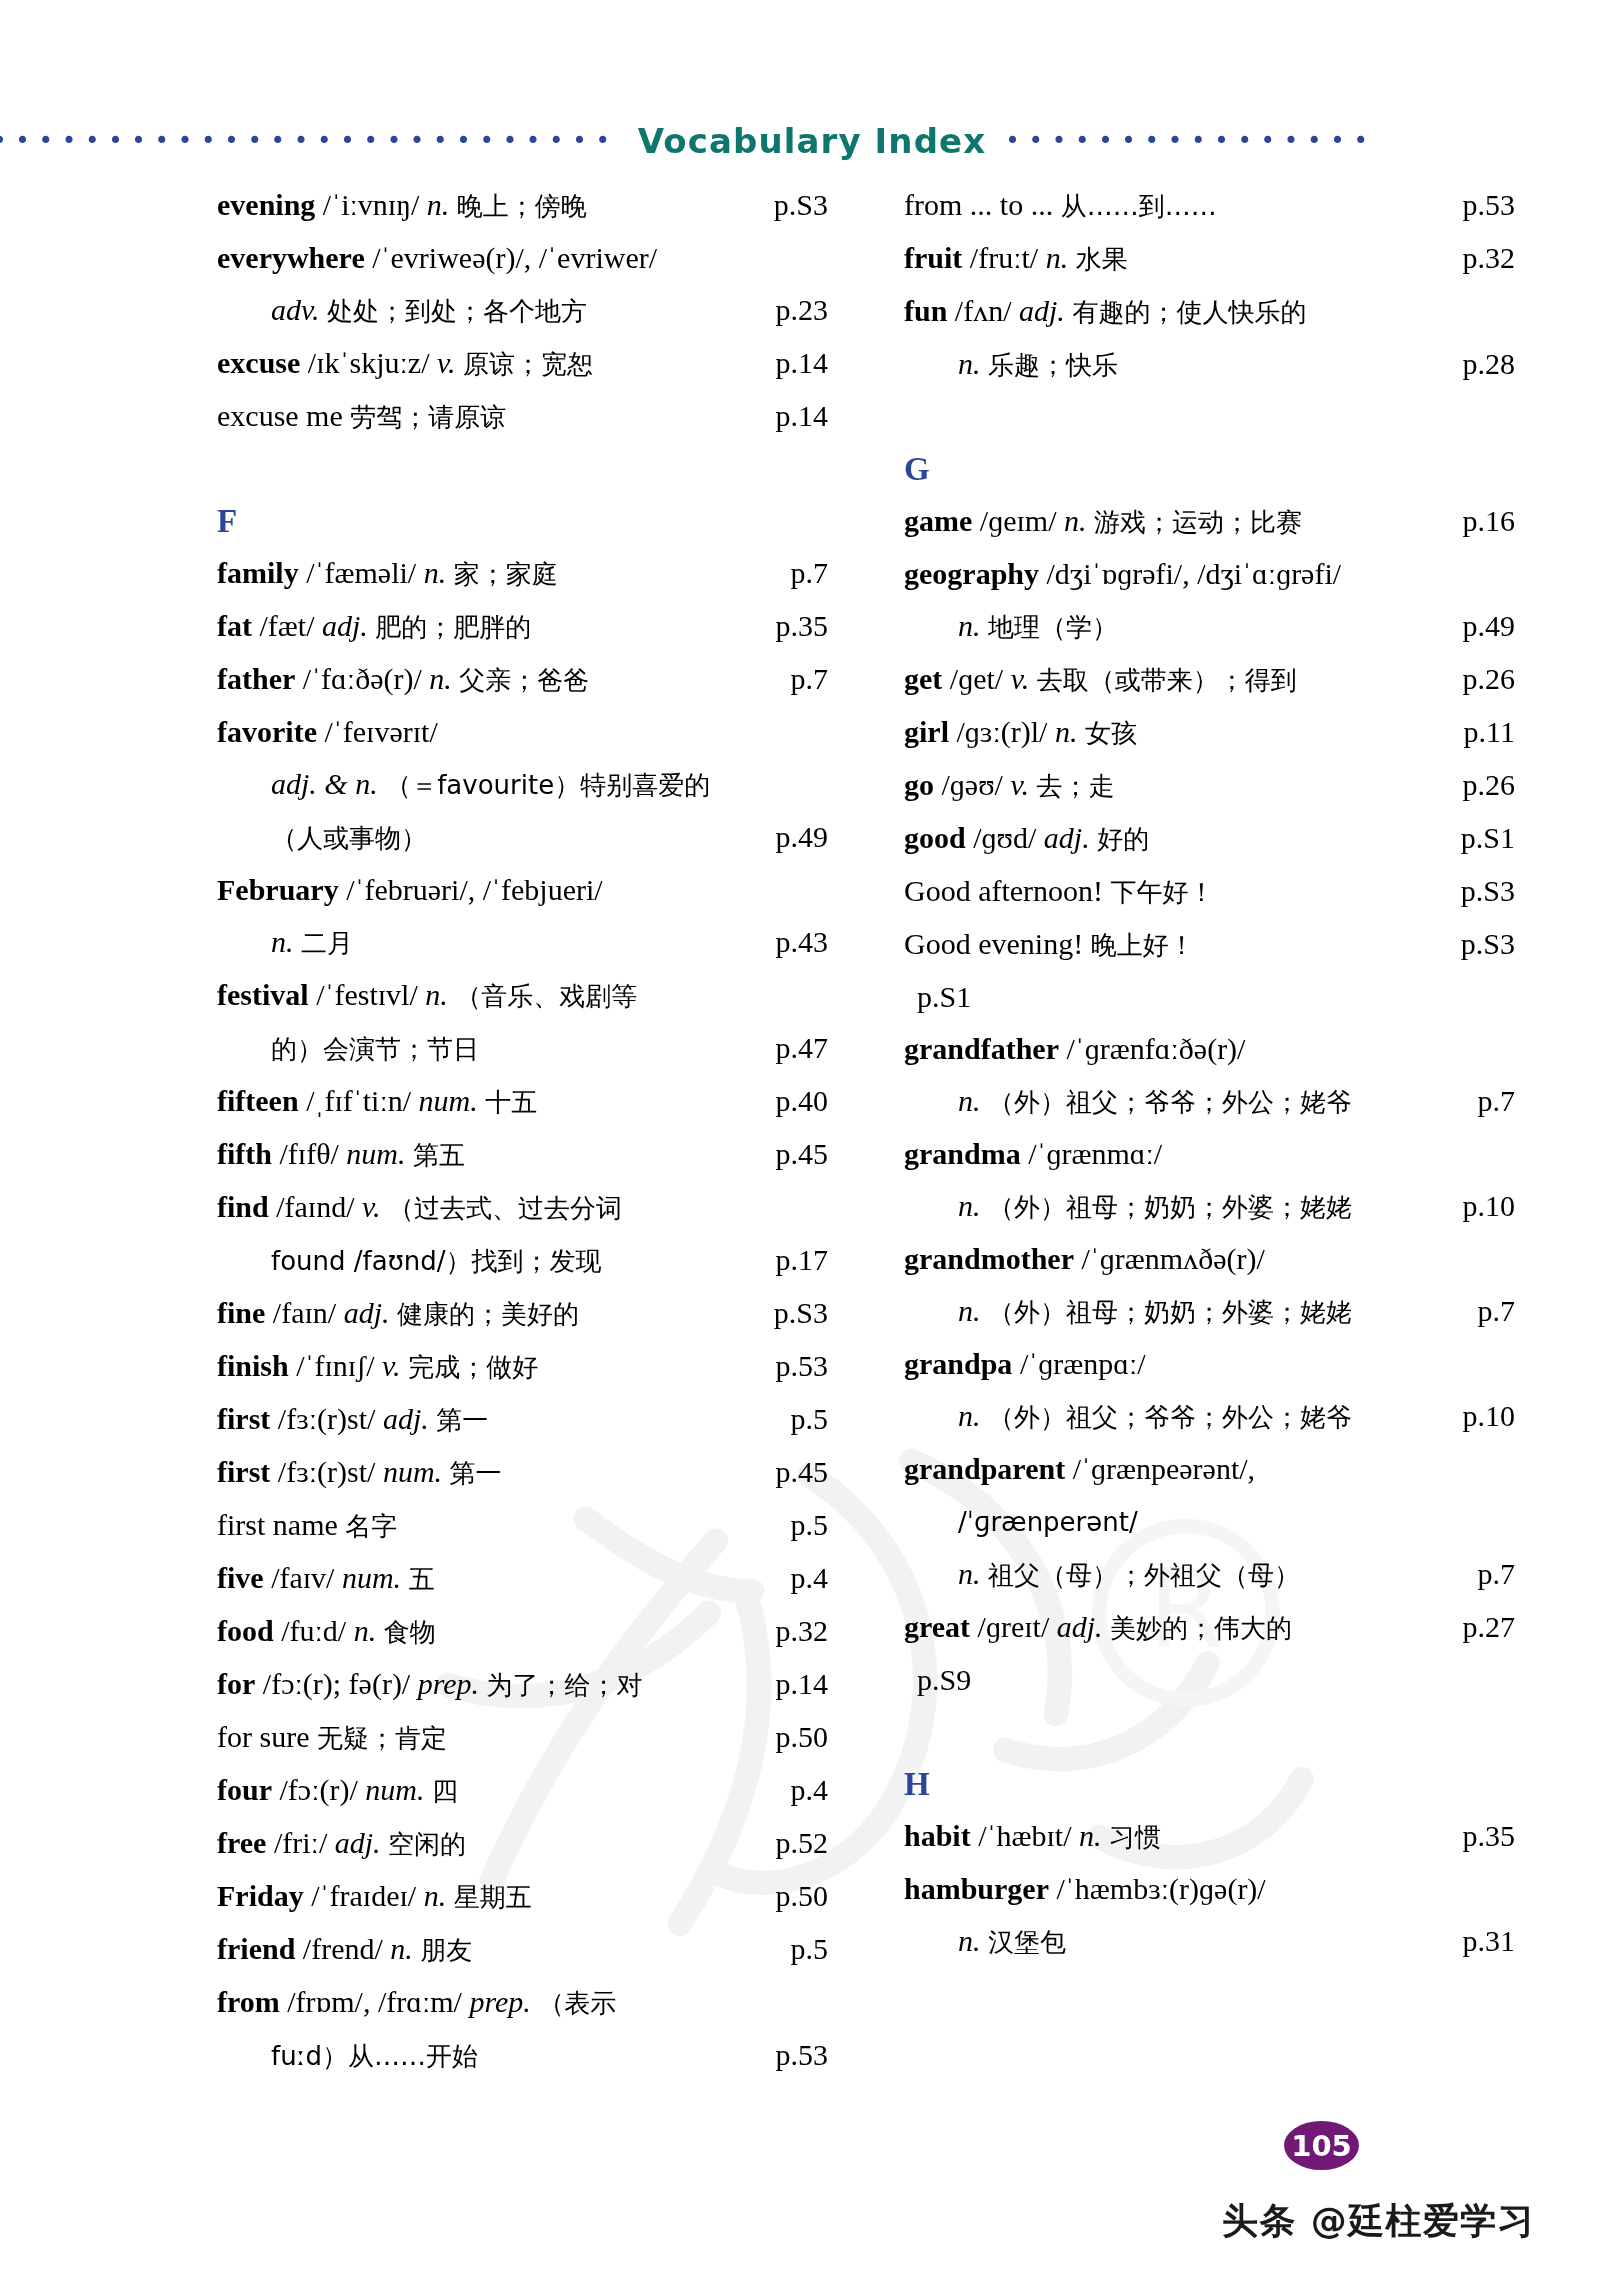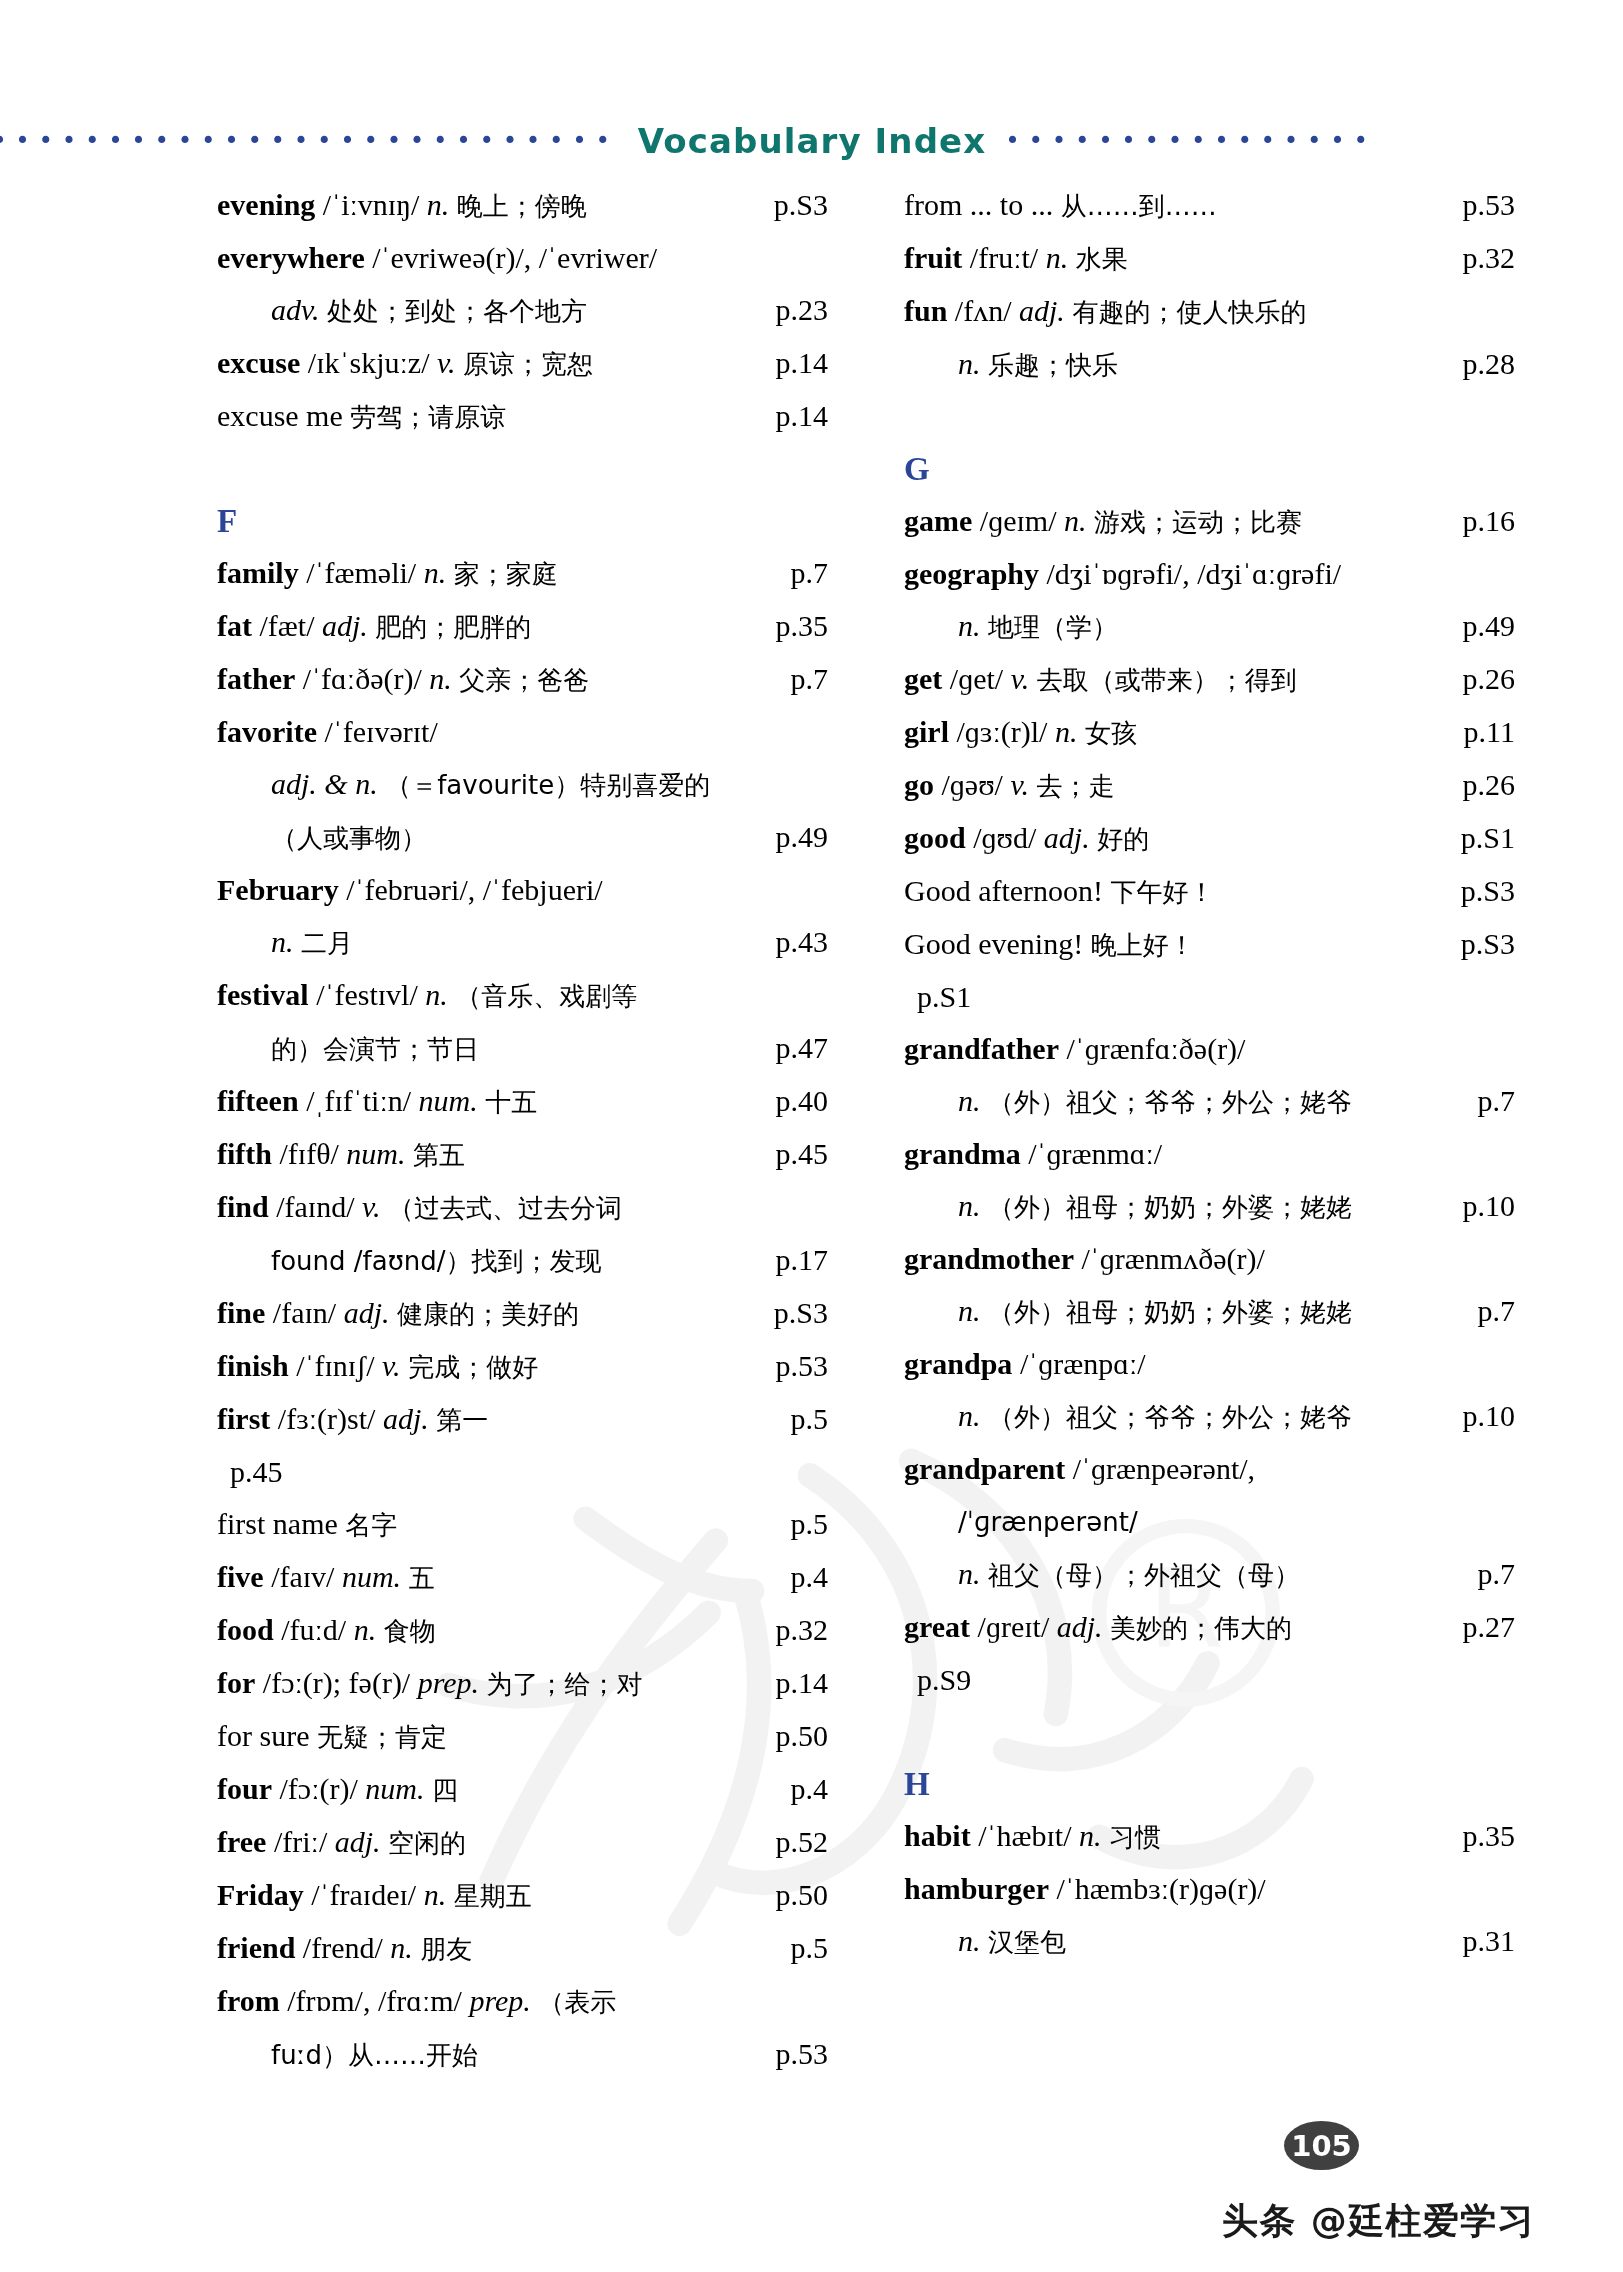--- a/index.html
+++ b/index.html
@@ -126,21 +126,21 @@
   .gap { height: 52px; }
 
   
   #page-number {
     position: absolute;
     left: 1284px;
     top: 2121px;
     width: 75px;
     height: 49px;
     border-radius: 50%;
-    background: #404040;
+    background: #701a75;
     color: #ffffff;
     font-family: "DejaVu Sans", "Liberation Sans", sans-serif;
     font-weight: bold;
     font-size: 29px;
     display: flex;
     align-items: center;
     justify-content: center;
     z-index: 4;
   }
   #footer-watermark {
@@ -310,20 +310,21 @@
         </div>
       </div>
       <div class="entry">
         <div class="eline">
           <span class="body"><span class="hw">first</span> <span class="ipa">/fɜː(r)st/</span> <span class="pos">adj.</span> <span class="cn">第一</span></span>
           <span class="pg">p.5</span>
         </div>
       </div>
       <div class="entry">
         <div class="eline">
+          <span class="body"><span class="hw">first</span> <span class="ipa">/fɜː(r)st/</span> <span class="pos">num.</span> <span class="cn">第一</span></span>
           <span class="pg">p.45</span>
         </div>
       </div>
       <div class="entry">
         <div class="eline">
           <span class="body"><span class="hw plain">first name</span> <span class="cn">名字</span></span>
           <span class="pg">p.5</span>
         </div>
       </div>
       <div class="entry">

